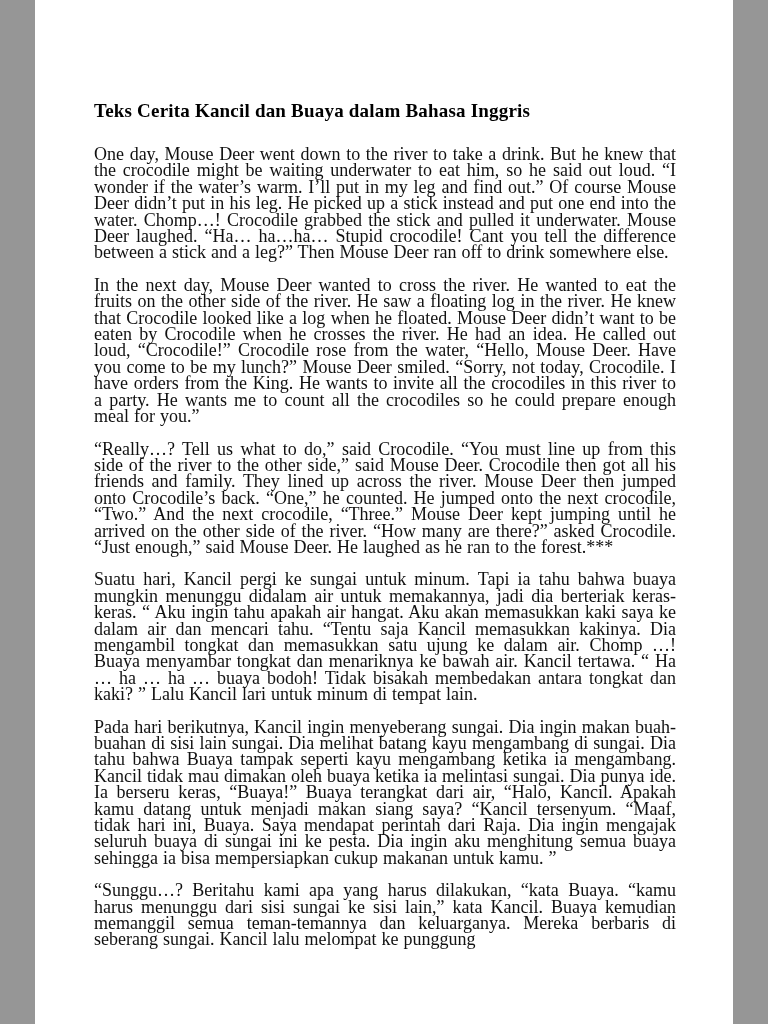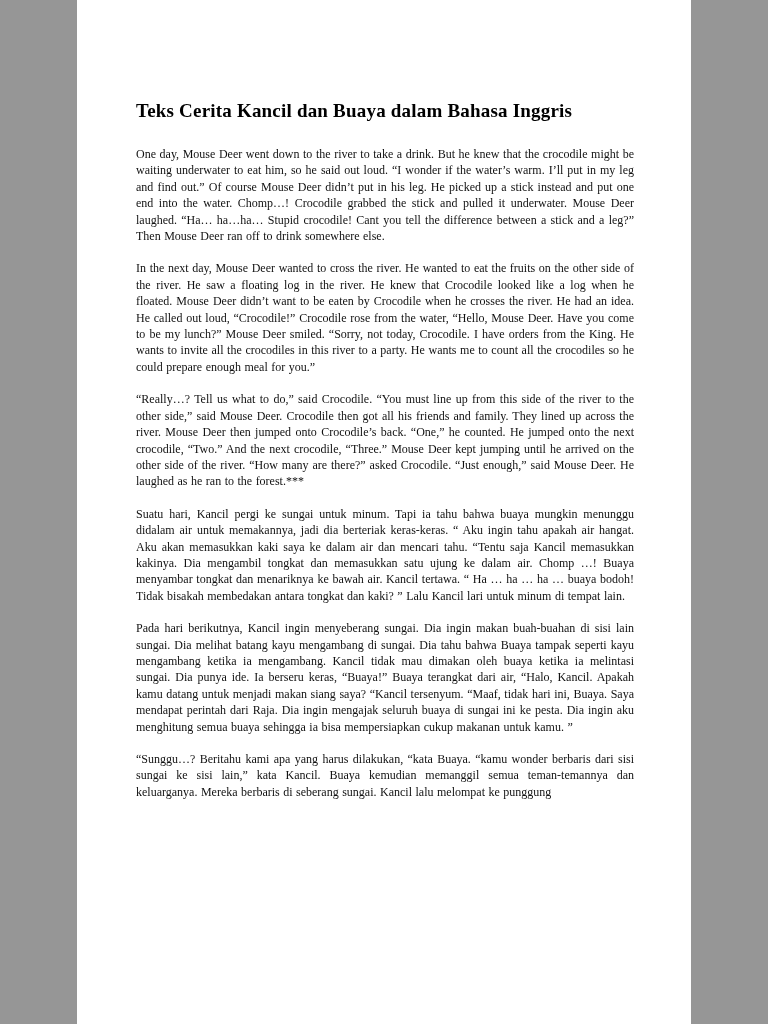--- a/index.html
+++ b/index.html
@@ -11,21 +11,21 @@
   }
   .viewer {
     width: 768px;
     height: 1024px;
     display: flex;
     justify-content: center;
     overflow: hidden;
   }
   .page {
     background: #ffffff;
-    width: 614px;
+    width: 698px;
     height: 1024px;
     padding: 100px 57px 40px 59px;
   }
   .doc-title {
     font-size: 19px;
     font-weight: bold;
     color: #000000;
     margin-bottom: 24px;
     letter-spacing: 0.2px;
   }
@@ -34,21 +34,21 @@
     font-weight: bold;
     margin-bottom: 16px;
   }
   .section-heading-large {
     font-size: 15.5px;
     font-weight: bold;
     margin-top: 26px;
     margin-bottom: 20px;
   }
   .para {
-    font-size: 12px;
+    font-size: 18px;
     line-height: 16.4px;
     text-align: justify;
     margin-bottom: 16px;
     word-spacing: 0.5px;
   }
 </style>
 </head>
 <body>
 
 <div class="viewer">
@@ -61,16 +61,16 @@
 
     <p class="para">In the next day, Mouse Deer wanted to cross the river. He wanted to eat the fruits on the other side of the river. He saw a floating log in the river. He knew that Crocodile looked like a log when he floated. Mouse Deer didn’t want to be eaten by Crocodile when he crosses the river. He had an idea. He called out loud, “Crocodile!” Crocodile rose from the water, “Hello, Mouse Deer. Have you come to be my lunch?” Mouse Deer smiled. “Sorry, not today, Crocodile. I have orders from the King. He wants to invite all the crocodiles in this river to a party. He wants me to count all the crocodiles so he could prepare enough meal for you.”</p>
 
     <p class="para">“Really…? Tell us what to do,” said Crocodile. “You must line up from this side of the river to the other side,” said Mouse Deer. Crocodile then got all his friends and family. They lined up across the river. Mouse Deer then jumped onto Crocodile’s back. “One,” he counted. He jumped onto the next crocodile, “Two.” And the next crocodile, “Three.” Mouse Deer kept jumping until he arrived on the other side of the river. “How many are there?” asked Crocodile. “Just enough,” said Mouse Deer. He laughed as he ran to the forest.***</p>
 
 
     <p class="para">Suatu hari, Kancil pergi ke sungai untuk minum. Tapi ia tahu bahwa buaya mungkin menunggu didalam air untuk memakannya, jadi dia berteriak keras-keras. “ Aku ingin tahu apakah air hangat. Aku akan memasukkan kaki saya ke dalam air dan mencari tahu. “Tentu saja Kancil memasukkan kakinya. Dia mengambil tongkat dan memasukkan satu ujung ke dalam air. Chomp …! Buaya menyambar tongkat dan menariknya ke bawah air. Kancil tertawa. “ Ha … ha … ha … buaya bodoh! Tidak bisakah membedakan antara tongkat dan kaki? ” Lalu Kancil lari untuk minum di tempat lain.</p>
 
     <p class="para">Pada hari berikutnya, Kancil ingin menyeberang sungai. Dia ingin makan buah-buahan di sisi lain sungai. Dia melihat batang kayu mengambang di sungai. Dia tahu bahwa Buaya tampak seperti kayu mengambang ketika ia mengambang. Kancil tidak mau dimakan oleh buaya ketika ia melintasi sungai. Dia punya ide. Ia berseru keras, “Buaya!” Buaya terangkat dari air, “Halo, Kancil. Apakah kamu datang untuk menjadi makan siang saya? “Kancil tersenyum. “Maaf, tidak hari ini, Buaya. Saya mendapat perintah dari Raja. Dia ingin mengajak seluruh buaya di sungai ini ke pesta. Dia ingin aku menghitung semua buaya sehingga ia bisa mempersiapkan cukup makanan untuk kamu. ”</p>
 
-    <p class="para">“Sunggu…? Beritahu kami apa yang harus dilakukan, “kata Buaya. “kamu wonder berbaris dari sisi sungai ke sisi lain,” kata Kancil. Buaya kemudian memanggil semua teman-temannya dan keluarganya. Mereka berbaris di seberang sungai. Kancil lalu melompat ke punggung</p>
+    <p class="para">“Sunggu…? Beritahu kami apa yang harus dilakukan, “kata Buaya. “kamu harus menunggu dari sisi sungai ke sisi lain,” kata Kancil. Buaya kemudian memanggil semua teman-temannya dan keluarganya. Mereka berbaris di seberang sungai. Kancil lalu melompat ke punggung</p>
 
   </div>
 </div>
 
 </body></html>

